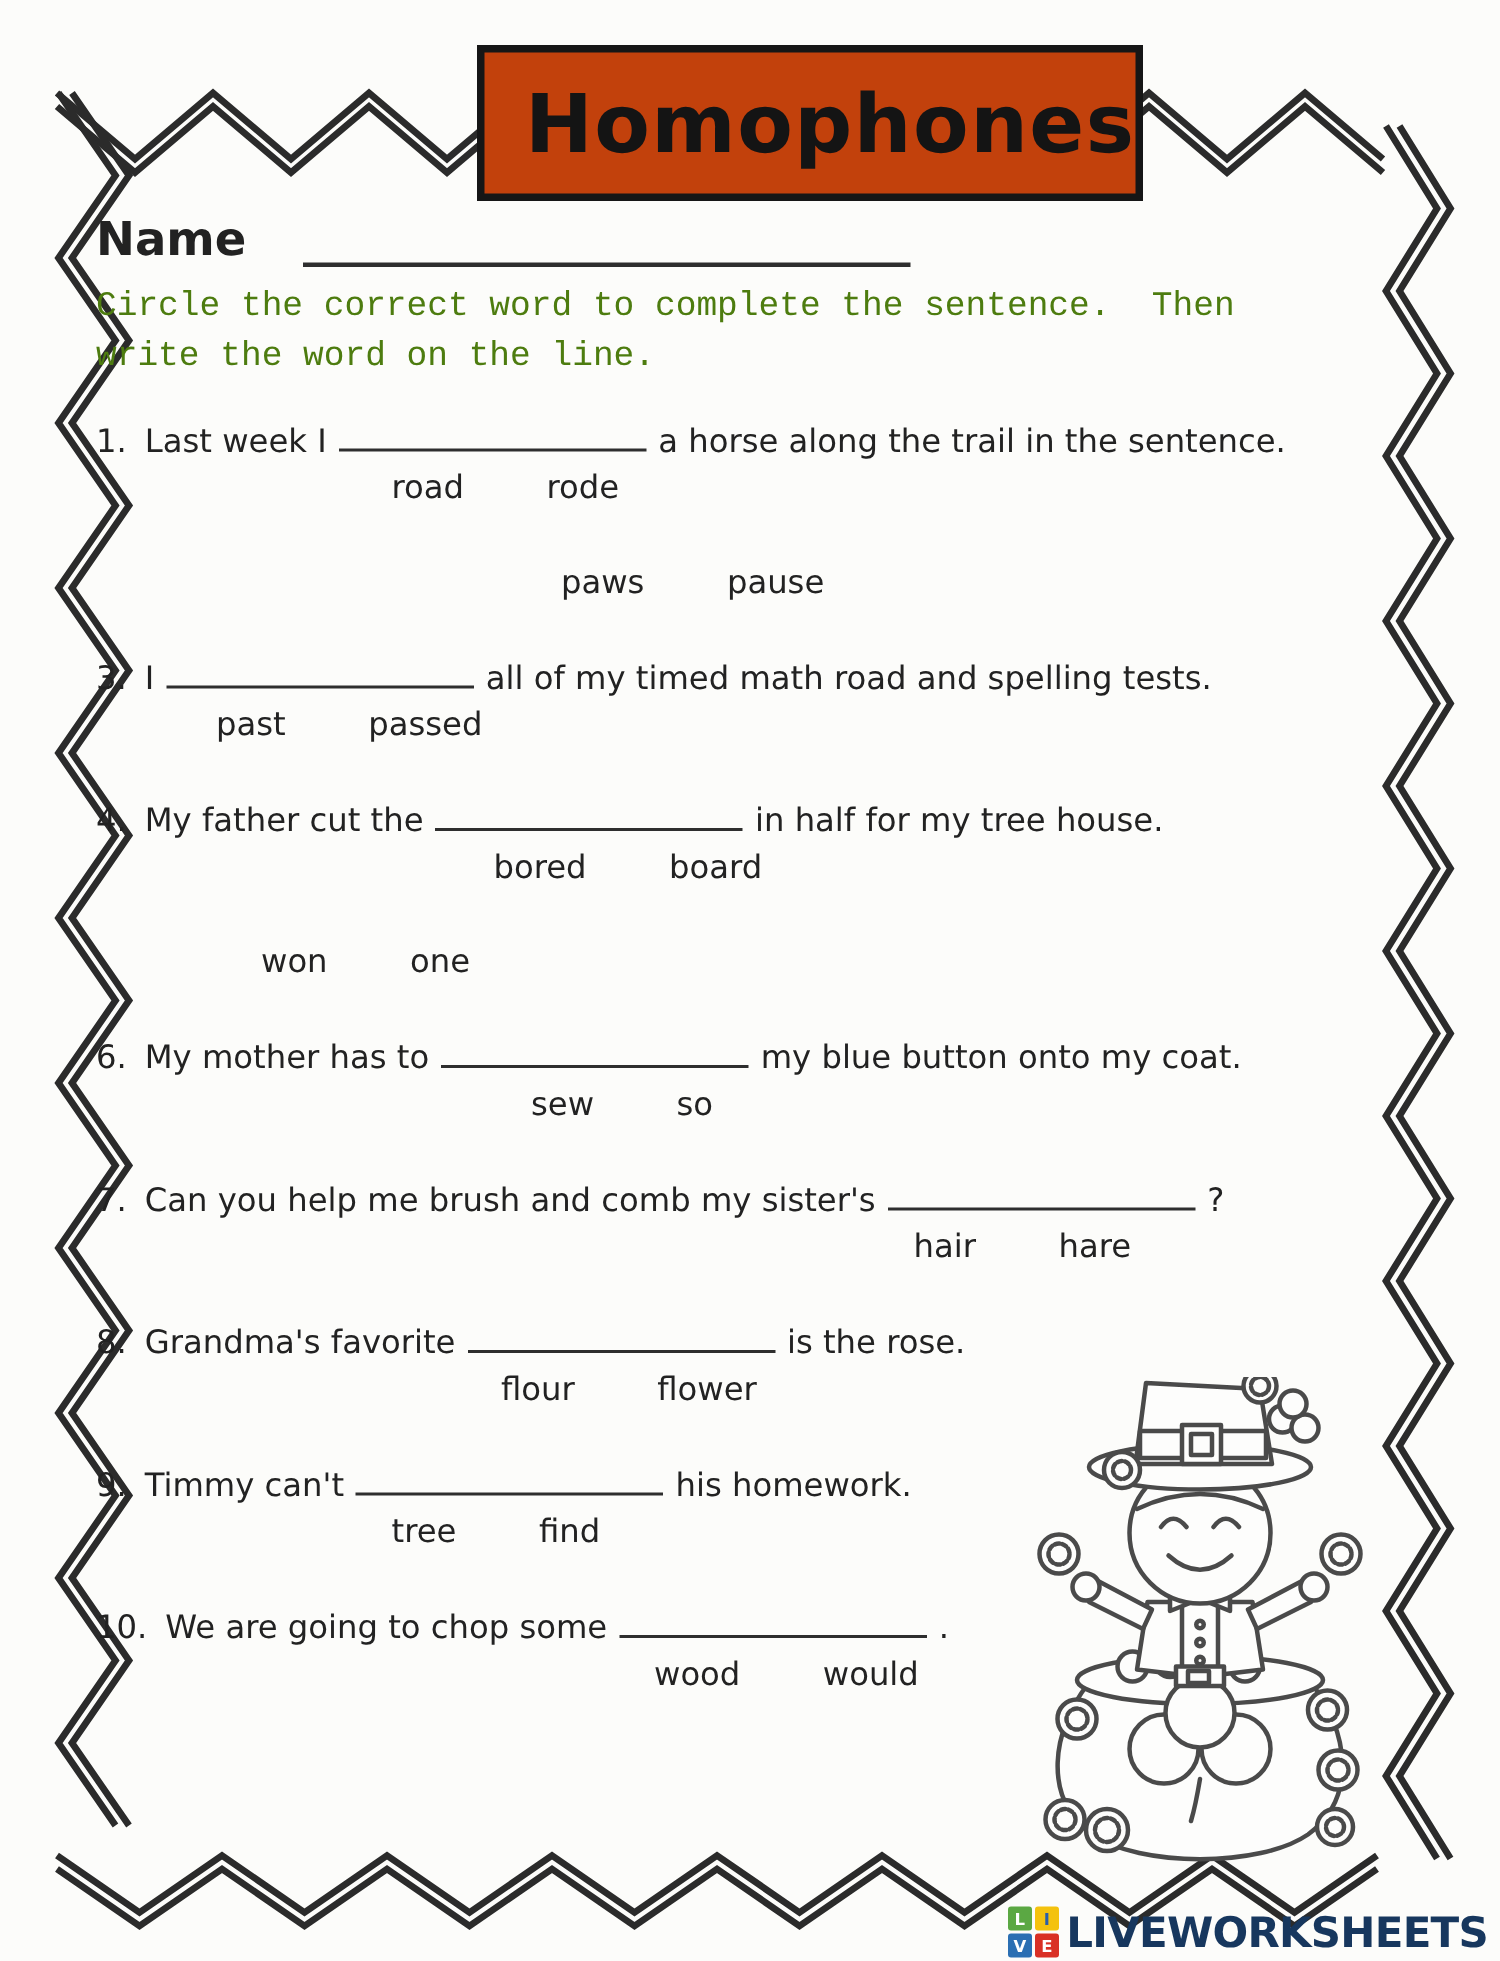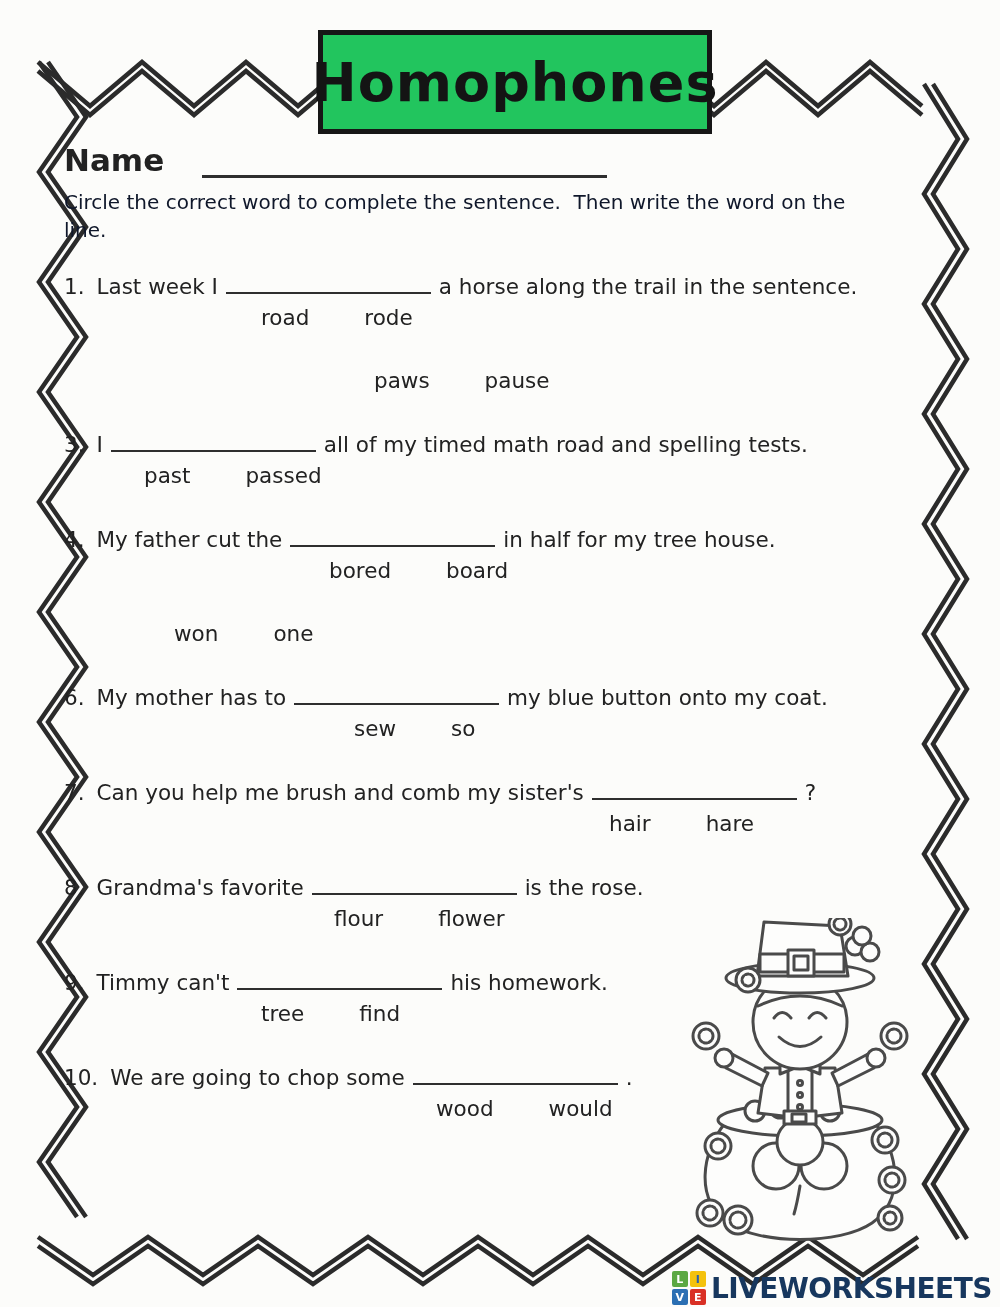--- a/index.html
+++ b/index.html
@@ -6,34 +6,34 @@
   body{
     width:1000px;height:1307px;position:relative;overflow:hidden;
     background:#fcfcfa;color:#1f1f1f;
     font-family:"DejaVu Sans","Liberation Sans",sans-serif;
   }
   
   #border-svg{position:absolute;left:0;top:0;z-index:0;pointer-events:none;}
   #border-svg polyline{fill:none;stroke:#2b2b2b;stroke-width:4.5;stroke-linejoin:miter;}
   
   .title-box{
-    position:absolute;left:318px;top:30px;width:394px;height:104px;z-index:2;
-    background:#22c55e;border:5px solid #161616;box-sizing:border-box;
-    display:flex;align-items:center;justify-content:center;
+    position:absolute;left:318px;top:30px;width:444px;height:104px;z-index:2;
+    background:#c2410c;border:5px solid #161616;box-sizing:border-box;
+    display:flex;align-items:center;justify-content:flex-end;
   }
   .title-box h1{
     margin:0;font-size:54px;font-weight:600;letter-spacing:1px;color:#141414;
     font-family:"DejaVu Sans","Liberation Sans",sans-serif;
   }
   
   .content{position:absolute;left:64px;top:138px;width:830px;z-index:1;}
   .name-row{display:flex;align-items:flex-end;height:40px;}
   .name-label{font-size:31px;font-weight:600;color:#222;}
   .name-line{flex:0 0 405px;margin-left:38px;border-bottom:3px solid #2e2e2e;height:34px;}
-  .instructions{margin-top:10px;font-size:20px;line-height:1.42;color:#0f172a;white-space:pre-wrap;}
+  .instructions{margin-top:10px;font-size:23px;line-height:1.42;color:#4d7c0f;white-space:pre-wrap;font-family:Liberation Mono, monospace;}
   .questions{margin-top:26px;}
   .question{margin-bottom:33px;}
   .q-line{font-size:21.5px;line-height:32px;color:#222;white-space:nowrap;}
   .q-num{display:inline-block;margin-right:12px;}
   .blank{
     display:inline-block;width:205px;height:20px;margin:0 8px;
     border-bottom:2.5px solid #2e2e2e;vertical-align:baseline;
   }
   .q-options{font-size:21.5px;line-height:30px;margin-top:0;color:#222;}
   .q-options .option{margin-right:55px;}

